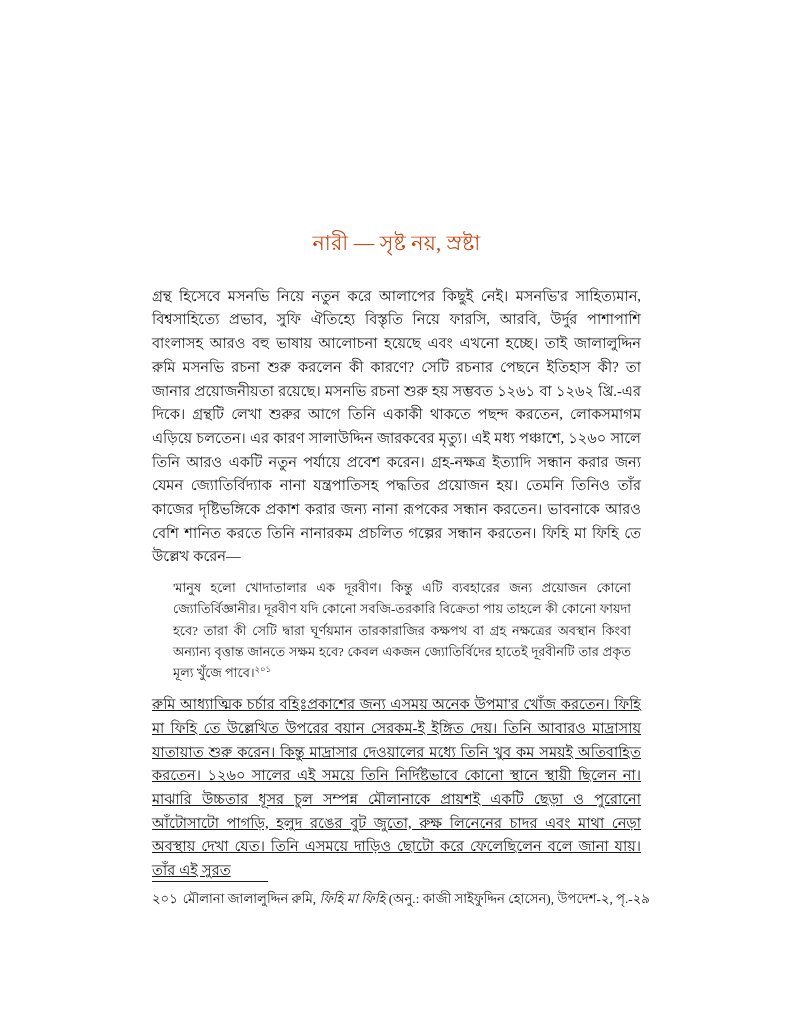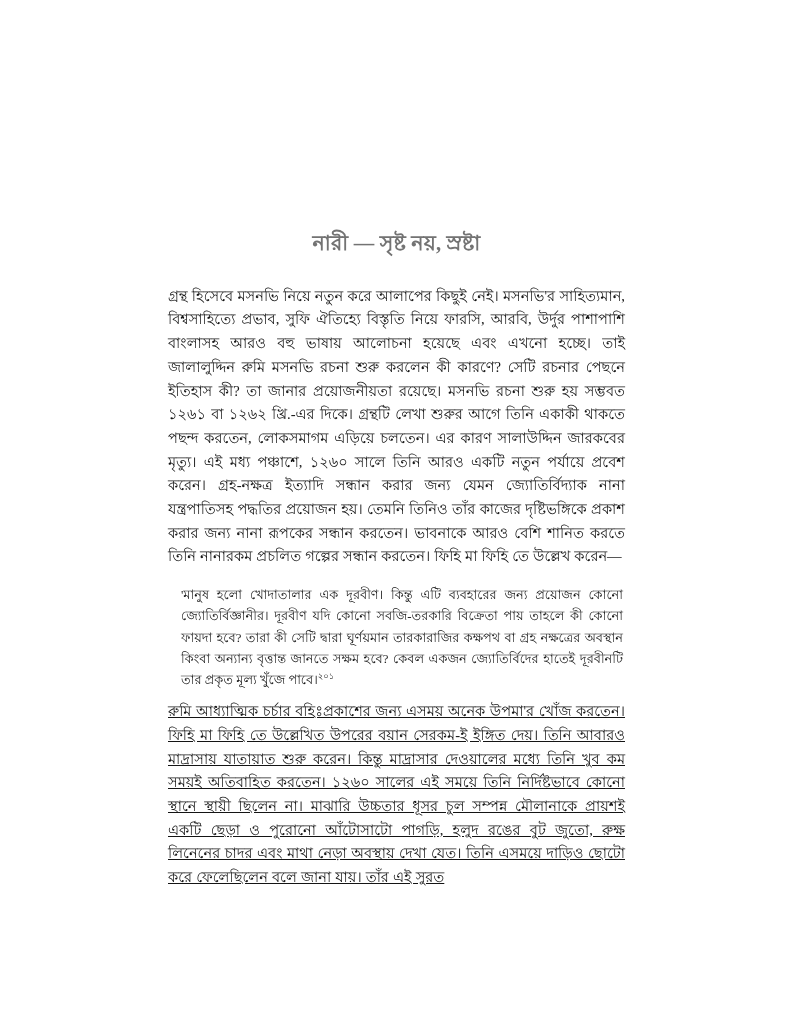--- a/index.html
+++ b/index.html
@@ -25,27 +25,27 @@
   .content-block {
     position: absolute;
     left: 152px;
     top: 228px;
     width: 489px;
   }
   .chapter-title {
     text-align: center;
     font-size: 20.5px;
     line-height: 1.5;
-    font-weight: 700;
+    font-weight: 400;
     letter-spacing: 0.2px;
     margin: 0 0 26px 0;
-    color: #737373;
+    color: #c2410c;
   }
   p.body-para {
-    margin: 16px;
+    margin: 0;
     font-size: 14.6px;
     line-height: 23.7px;
     text-align: justify;
     text-justify: inter-word;
     color: #141414;
     word-spacing: 0.4px;
   }
   .para-gap-top {
     margin-top: 6px !important;
     text-decoration: underline;
@@ -53,21 +53,21 @@
   .quote-block {
     margin: 9px 0 9px 0;
     padding-left: 21px;
     padding-right: 10px;
     font-size: 12.9px;
     line-height: 21.2px;
     text-align: justify;
     color: #181818;
   }
   .quote-block p {
-    margin: 8px;
+    margin: 0;
   }
   .fn-ref {
     font-size: 8.4px;
     vertical-align: super;
     line-height: 0;
   }
   .footnote-zone {
     position: absolute;
     left: 152px;
     top: 881px;
@@ -105,14 +105,18 @@
     <p class="body-para">গ্রন্থ হিসেবে মসনভি নিয়ে নতুন করে আলাপের কিছুই নেই। মসনভি'র সাহিত্যমান, বিশ্বসাহিত্যে প্রভাব, সুফি ঐতিহ্যে বিস্তৃতি নিয়ে ফারসি, আরবি, উর্দুর পাশাপাশি বাংলাসহ আরও বহু ভাষায় আলোচনা হয়েছে এবং এখনো হচ্ছে। তাই জালালুদ্দিন রুমি মসনভি রচনা শুরু করলেন কী কারণে? সেটি রচনার পেছনে ইতিহাস কী? তা জানার প্রয়োজনীয়তা রয়েছে। মসনভি রচনা শুরু হয় সম্ভবত ১২৬১ বা ১২৬২ খ্রি.-এর দিকে। গ্রন্থটি লেখা শুরুর আগে তিনি একাকী থাকতে পছন্দ করতেন, লোকসমাগম এড়িয়ে চলতেন। এর কারণ সালাউদ্দিন জারকবের মৃত্যু। এই মধ্য পঞ্চাশে, ১২৬০ সালে তিনি আরও একটি নতুন পর্যায়ে প্রবেশ করেন। গ্রহ-নক্ষত্র ইত্যাদি সন্ধান করার জন্য যেমন জ্যোতির্বিদ্যাক নানা যন্ত্রপাতিসহ পদ্ধতির প্রয়োজন হয়। তেমনি তিনিও তাঁর কাজের দৃষ্টিভঙ্গিকে প্রকাশ করার জন্য নানা রূপকের সন্ধান করতেন। ভাবনাকে আরও বেশি শানিত করতে তিনি নানারকম প্রচলিত গল্পের সন্ধান করতেন। ফিহি মা ফিহি তে উল্লেখ করেন—</p>
 
     <div class="quote-block">
       <p><span>'মানুষ হলো খোদাতালার এক দূরবীণ। কিন্তু এটি ব্যবহারের জন্য প্রয়োজন কোনো জ্যোতির্বিজ্ঞানীর। দূরবীণ যদি কোনো সবজি-তরকারি বিক্রেতা পায় তাহলে কী কোনো ফায়দা হবে? তারা কী সেটি দ্বারা ঘূর্ণয়মান তারকারাজির কক্ষপথ বা গ্রহ নক্ষত্রের অবস্থান কিংবা অন্যান্য বৃত্তান্ত জানতে সক্ষম হবে? কেবল একজন জ্যোতির্বিদের হাতেই দূরবীনটি তার প্রকৃত মূল্য খুঁজে পাবে।</span><span class="fn-ref">২০১</span></p>
     </div>
 
     <p class="body-para para-gap-top">রুমি আধ্যাত্মিক চর্চার বহিঃপ্রকাশের জন্য এসময় অনেক উপমা'র খোঁজ করতেন। ফিহি মা ফিহি তে উল্লেখিত উপরের বয়ান সেরকম-ই ইঙ্গিত দেয়। তিনি আবারও মাদ্রাসায় যাতায়াত শুরু করেন। কিন্তু মাদ্রাসার দেওয়ালের মধ্যে তিনি খুব কম সময়ই অতিবাহিত করতেন। ১২৬০ সালের এই সময়ে তিনি নির্দিষ্টভাবে কোনো স্থানে স্থায়ী ছিলেন না। মাঝারি উচ্চতার ধূসর চুল সম্পন্ন মৌলানাকে প্রায়শই একটি ছেড়া ও পুরোনো আঁটোসাটো পাগড়ি, হলুদ রঙের বুট জুতো, রুক্ষ লিনেনের চাদর এবং মাথা নেড়া অবস্থায় দেখা যেত। তিনি এসময়ে দাড়িও ছোটো করে ফেলেছিলেন বলে জানা যায়। তাঁর এই সুরত</p>
 
   </div>
 
+  <div class="footnote-zone">
+    <div class="footnote-rule"></div>
+    <p class="footnote-line"><span class="fn-num">২০১</span><span>মৌলানা জালালুদ্দিন রুমি, </span><span class="fn-italic">ফিহি মা ফিহি</span><span> (অনু.: কাজী সাইফুদ্দিন হোসেন), উপদেশ-২, পৃ.-২৯</span></p>
+  </div>
 
 </div>
 
 </body></html>

